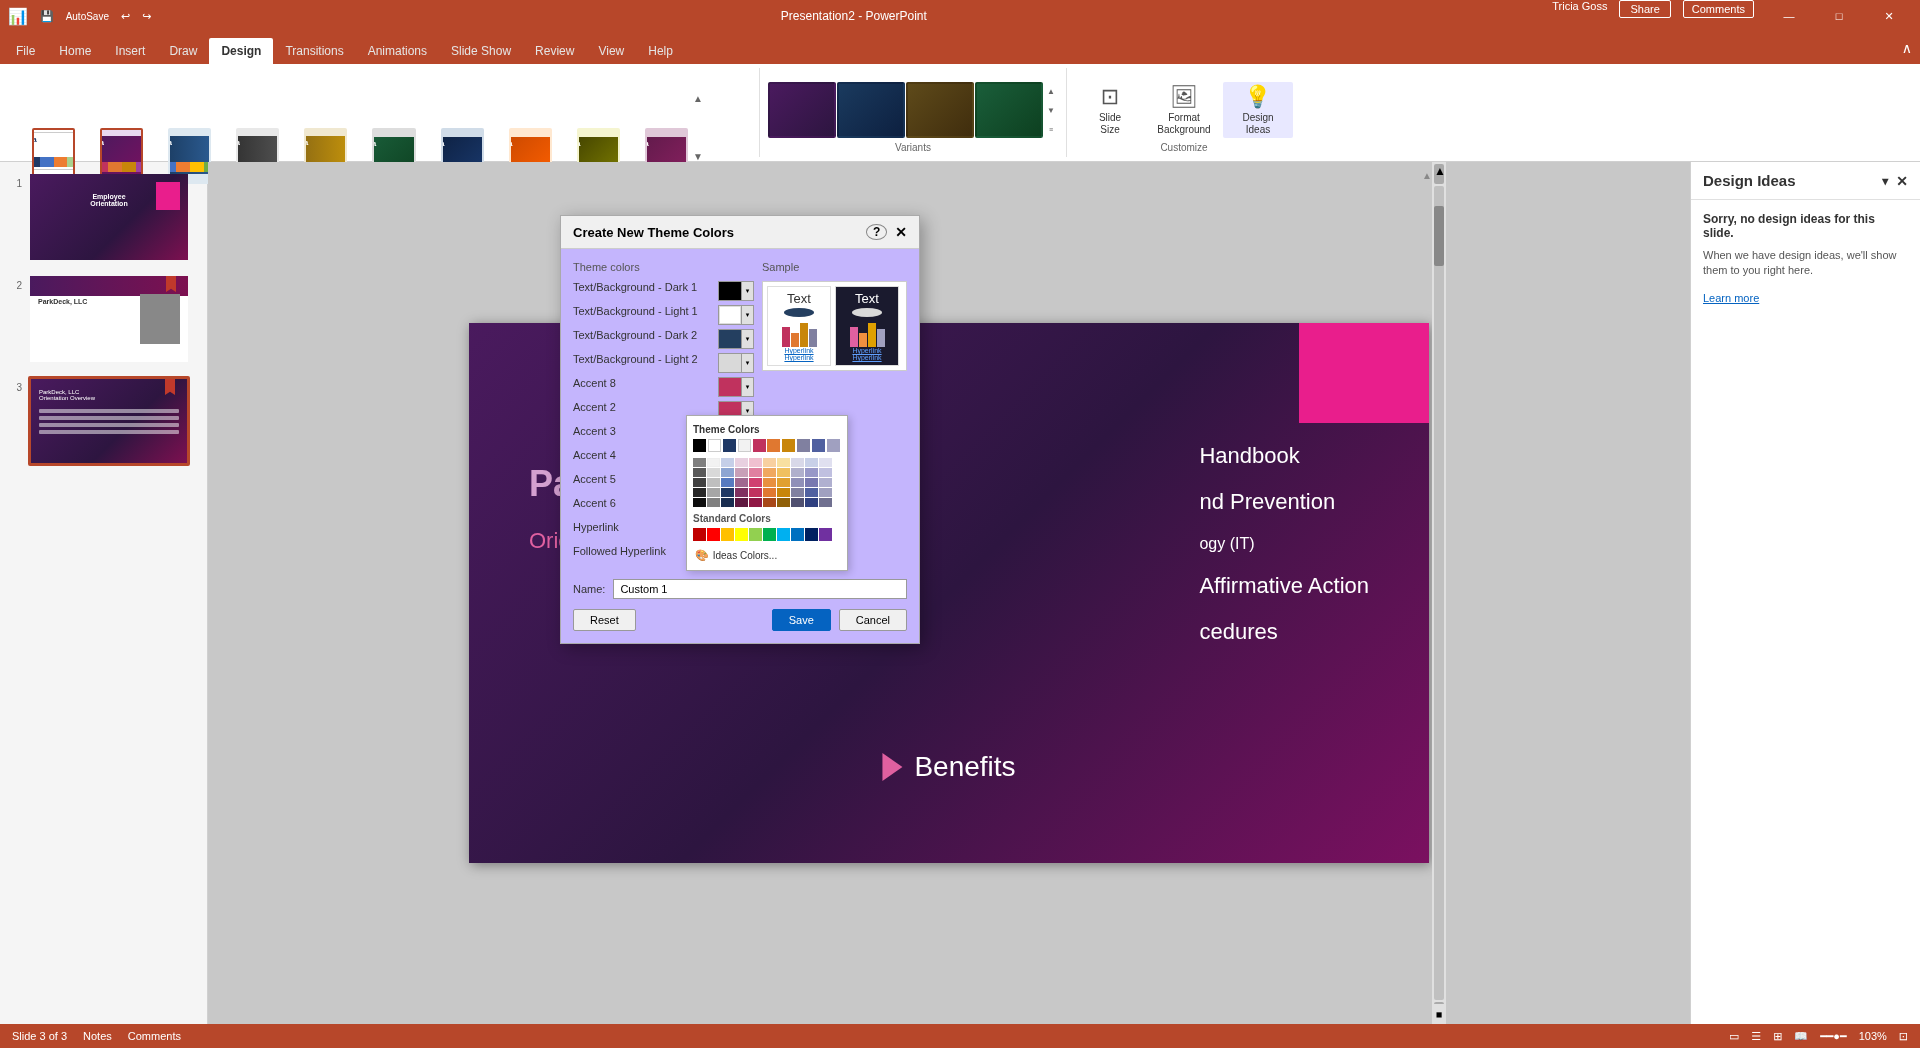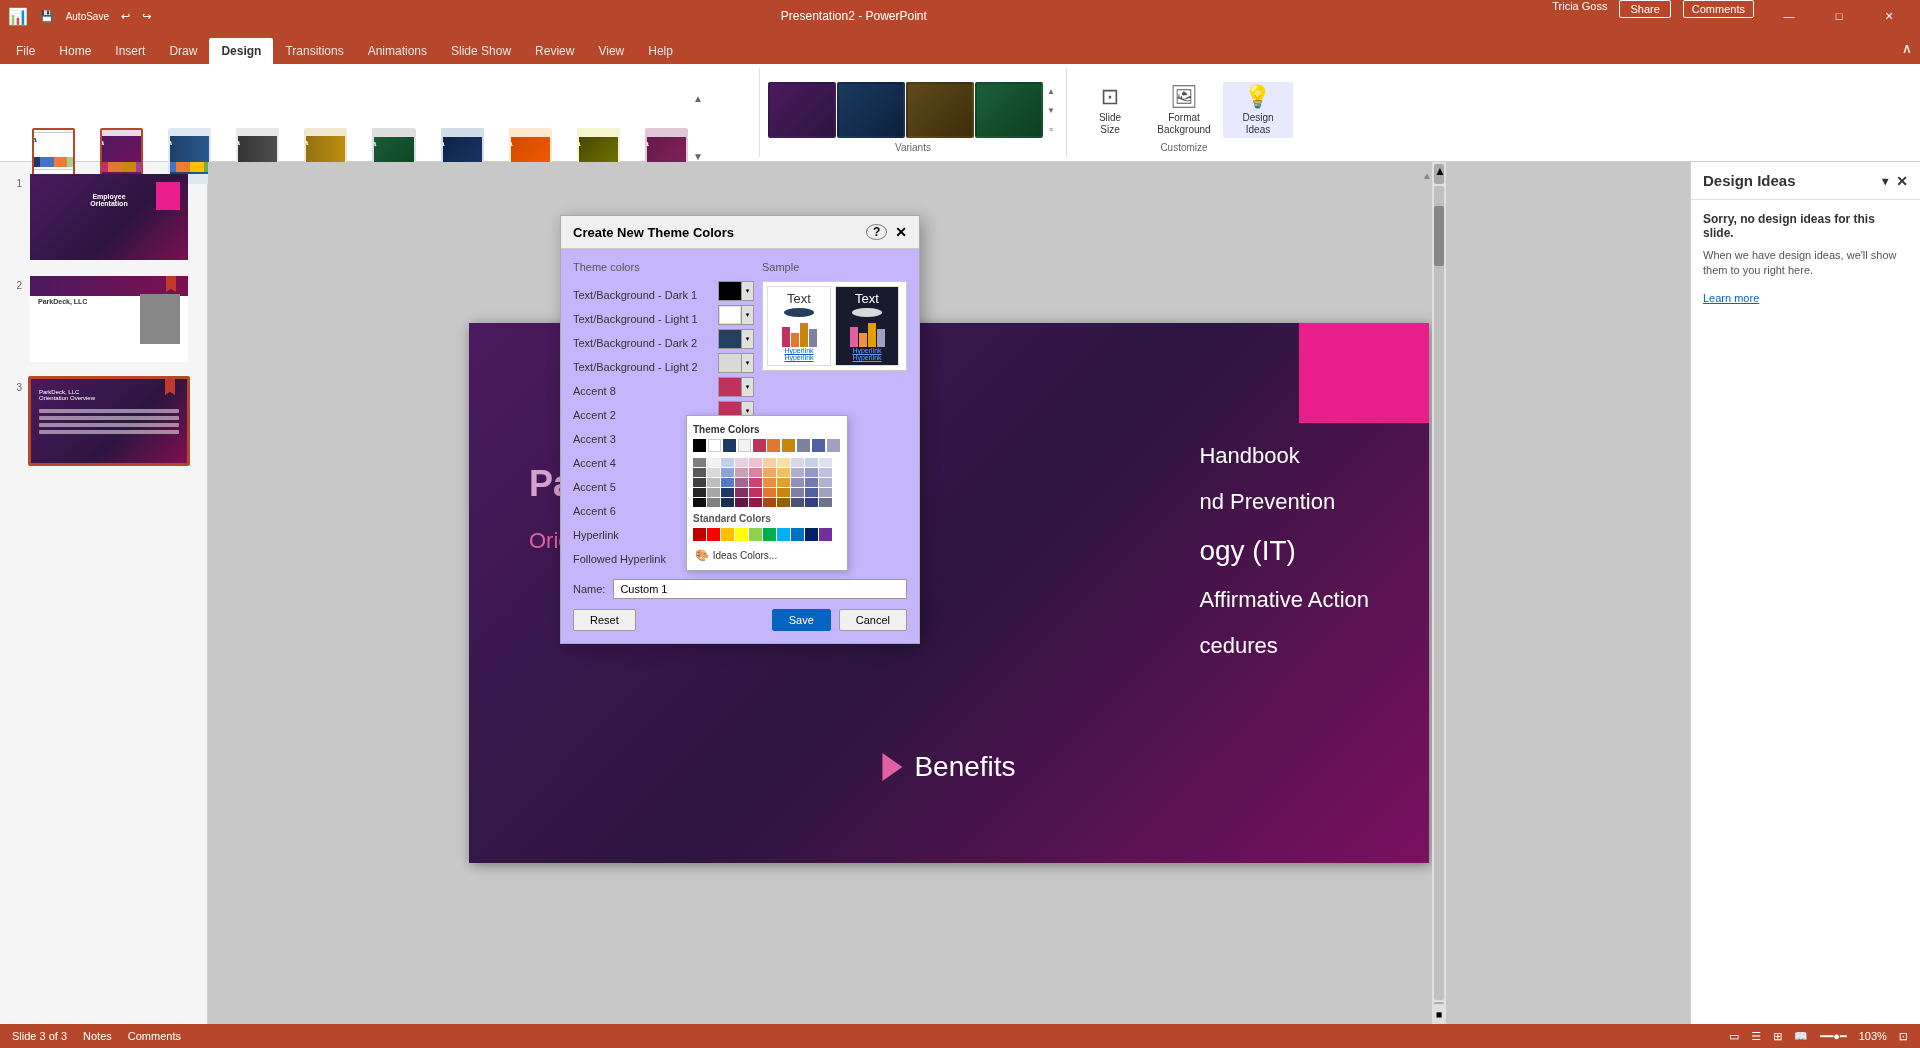--- a/index.html
+++ b/index.html
@@ -250,21 +250,21 @@
     }
     #theme-dialog-header .dialog-controls { display: flex; gap: 8px; align-items: center; }
     #theme-dialog-body { padding: 12px; }
     .dialog-columns { display: flex; gap: 8px; }
     .dialog-left { flex: 1; }
     .dialog-right { width: 145px; }
     .dialog-col-header { font-size: 11px; color: #555; margin-bottom: 8px; }
 
     .color-row {
       display: flex;
-      align-items: flex-end;
+      align-items: flex-start;
       margin-bottom: 4px;
       gap: 4px;
     }
     .color-row-label { font-size: 11px; color: #333; flex: 1; }
     .color-swatch-btn {
       width: 36px;
       height: 20px;
       border: 1px solid #999;
       cursor: pointer;
       display: flex;
@@ -638,21 +638,21 @@
 
       <div class="canvas-pink-block"></div>
 
       <div class="canvas-title">ParkDeck, LLC</div>
 
       <div class="canvas-subtitle">Orientation Overview</div>
 
       <div style="position:absolute; right:60px; top:120px; display:flex; flex-direction:column; gap:20px;">
         <div style="color:white; font-size:22px;">Handbook</div>
         <div style="color:white; font-size:22px;">nd Prevention</div>
-        <div style="color:white; font-size:28px;">ogy (IT)</div>
+        <div style="color:white; font-size:16px;">ogy (IT)</div>
         <div style="color:white; font-size:22px;">Affirmative Action</div>
         <div style="color:white; font-size:22px;">cedures</div>
       </div>
 
       <div class="canvas-benefits">
         <div class="canvas-triangle"></div>
         <span>Benefits</span>
       </div>
     </div>
 

